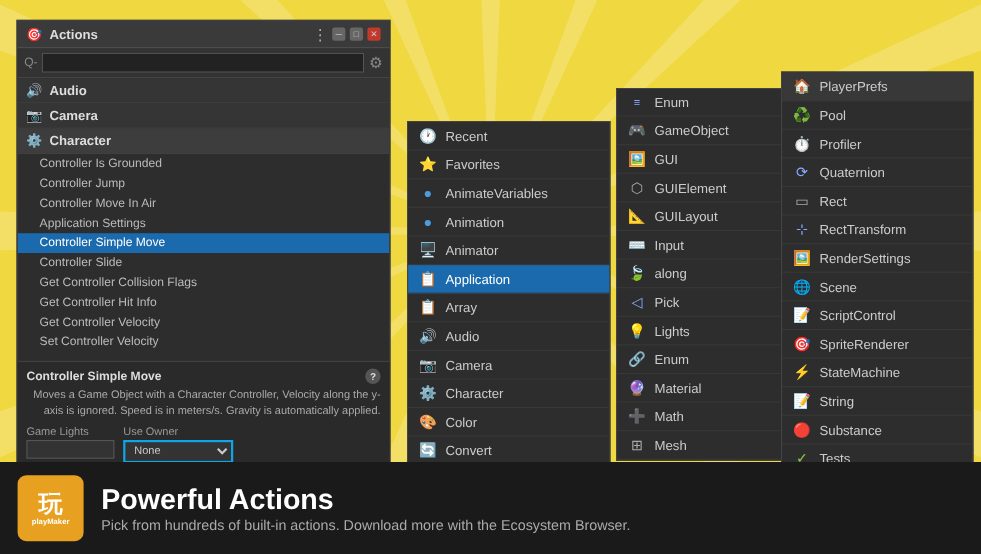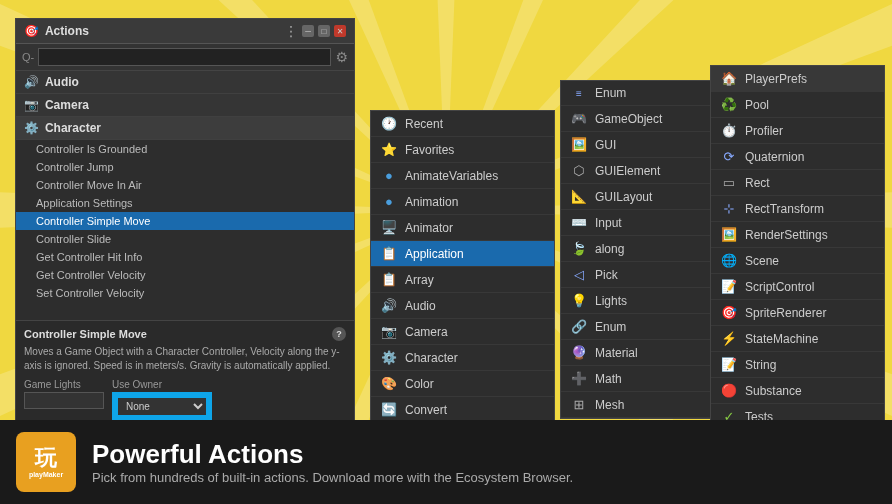--- a/index.html
+++ b/index.html
@@ -193,20 +193,21 @@
       margin-bottom: 4px;
       display: flex;
       align-items: center;
       justify-content: space-between;
     }
     .footer-desc {
       color: #aaa;
       font-size: 10px;
       line-height: 1.4;
       margin-bottom: 6px;
+      text-align: right;
     }
     .footer-fields {
       display: flex;
       gap: 8px;
     }
     .footer-field {
       display: flex;
       flex-direction: column;
       gap: 2px;
     }
@@ -217,21 +218,21 @@
     .footer-field-input {
       background: #333;
       border: 1px solid #555;
       color: #ccc;
       font-size: 10px;
       padding: 2px 4px;
       width: 80px;
     }
     .footer-select {
       background: #333;
-      border: 6px solid #0ea5e9;
+      border: 2px solid #0ea5e9;
       color: #ccc;
       font-size: 10px;
       padding: 2px 4px;
       width: 100px;
     }
 
     
     .middle-panel {
       left: 370px;
       top: 110px;
@@ -334,20 +335,21 @@
     <div class="category-item" style="background:#3d3d3d;">
       <span style="color:#f0c040;">⚙️</span>
       <span>Character</span>
     </div>
     <div class="sub-item">Controller Is Grounded</div>
     <div class="sub-item">Controller Jump</div>
     <div class="sub-item">Controller Move In Air</div>
     <div class="sub-item">Application Settings</div>
     <div class="sub-item selected">Controller Simple Move</div>
     <div class="sub-item">Controller Slide</div>
+    <div class="sub-item">Get Controller Collision Flags</div>
     <div class="sub-item">Get Controller Hit Info</div>
     <div class="sub-item">Get Controller Velocity</div>
     <div class="sub-item">Set Controller Velocity</div>
 
   </div>
 
   <div class="actions-footer">
     <div class="footer-title">
       <span>Controller Simple Move</span>
       <span style="background:#555;border-radius:50%;width:14px;height:14px;display:flex;align-items:center;justify-content:center;font-size:9px;cursor:pointer;">?</span>

